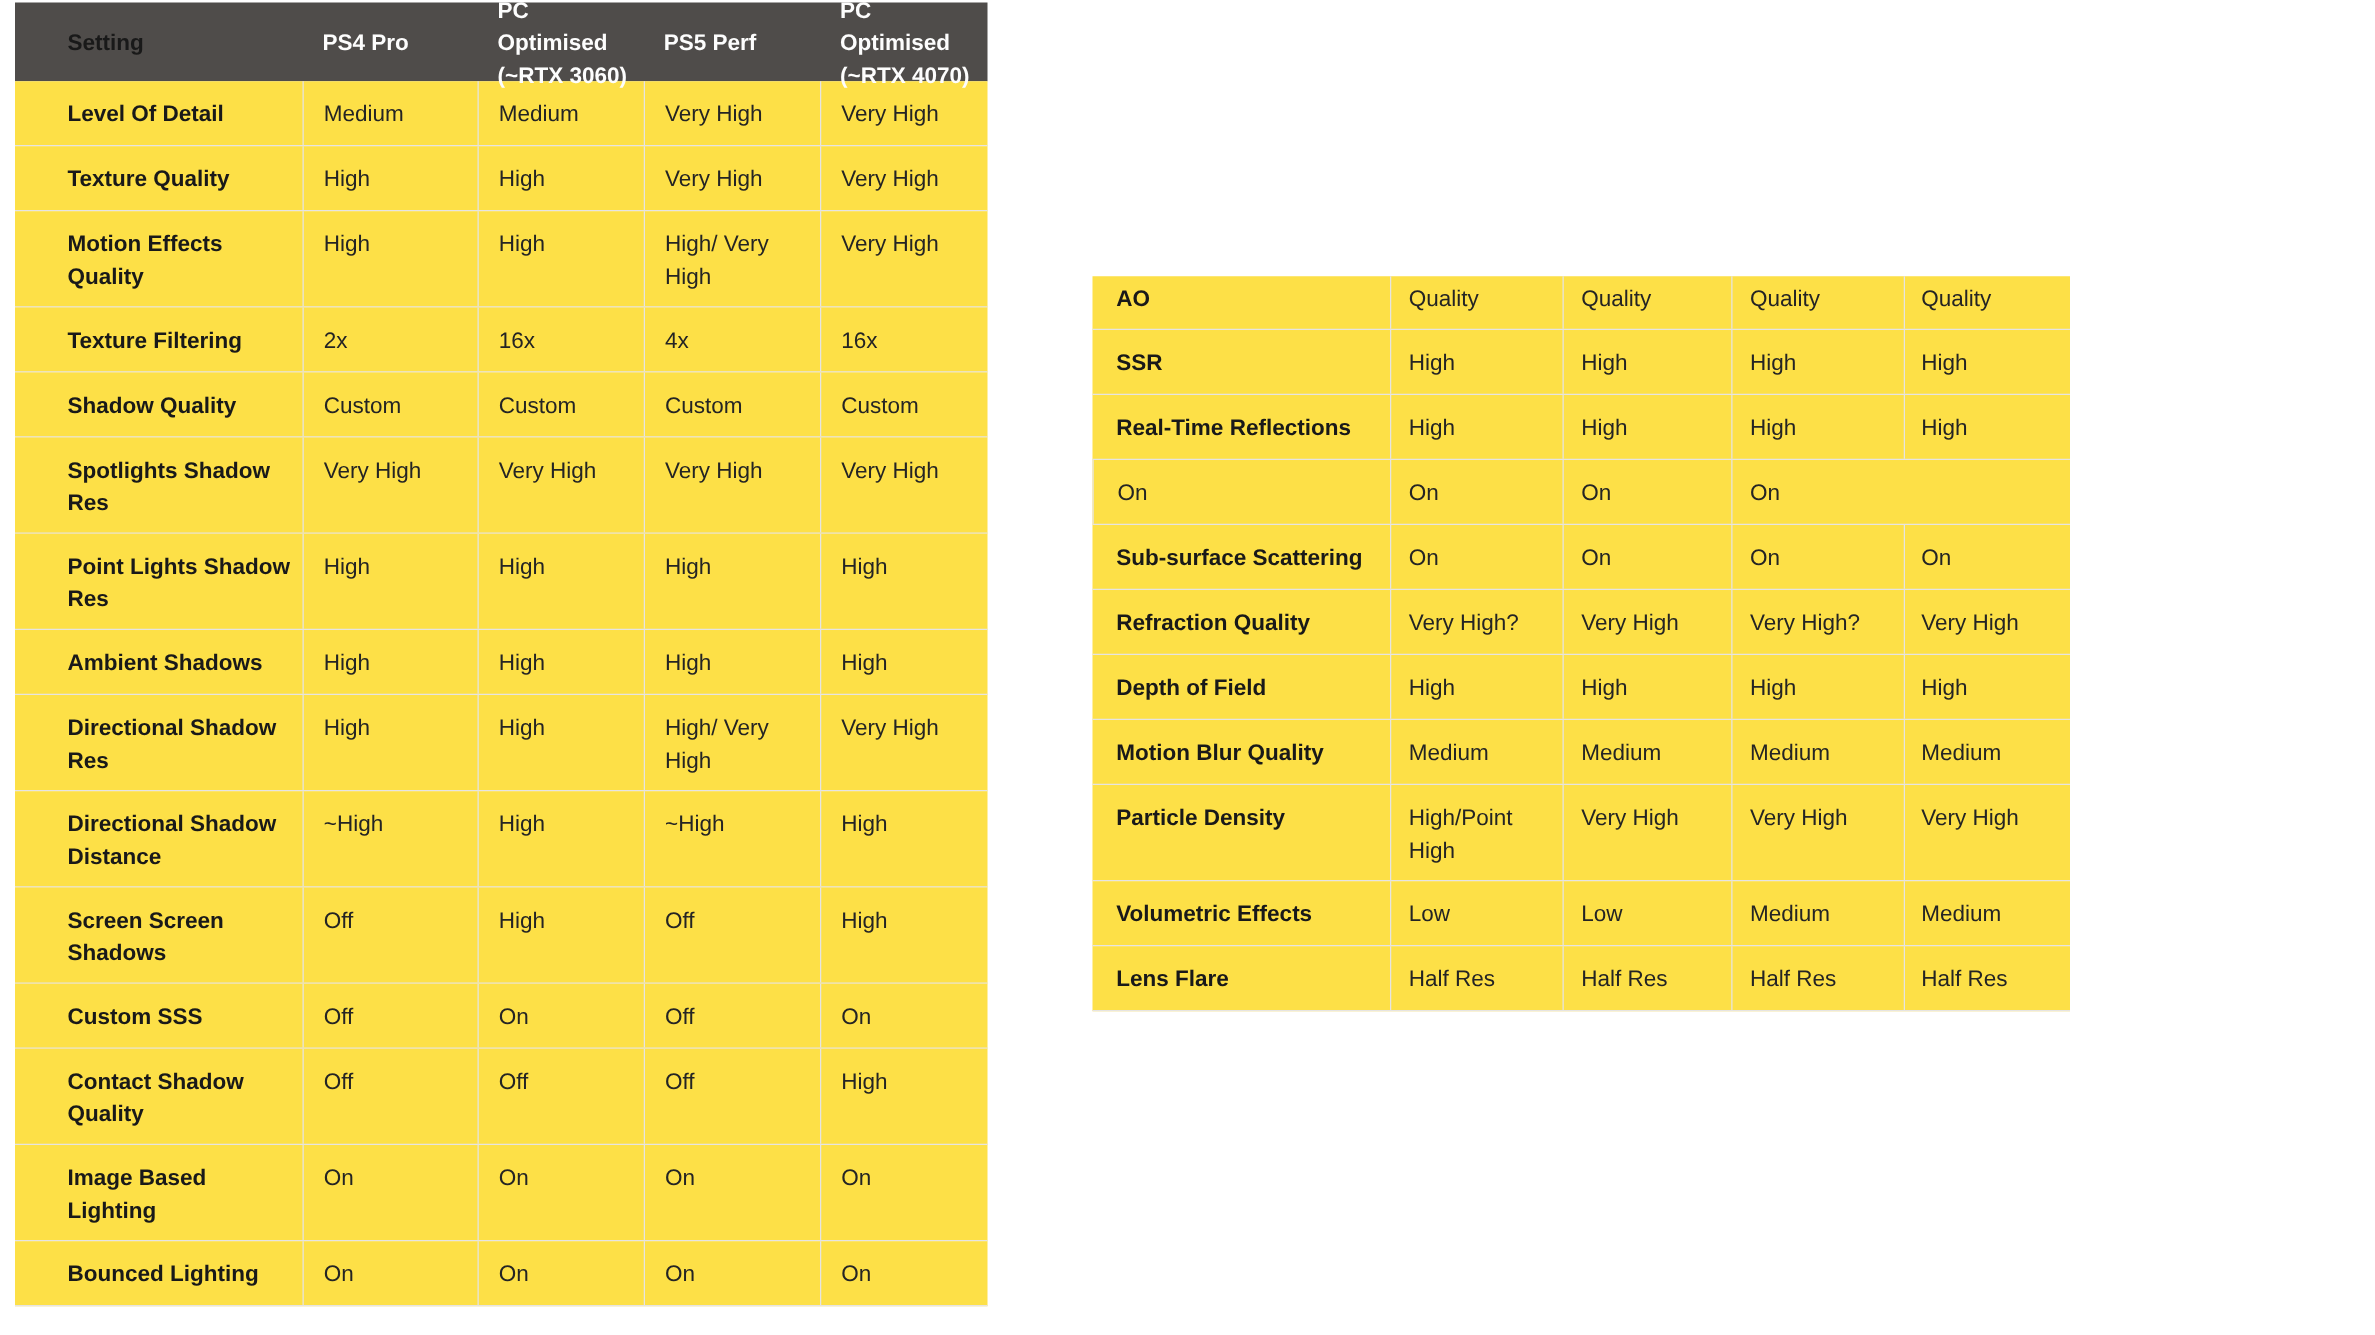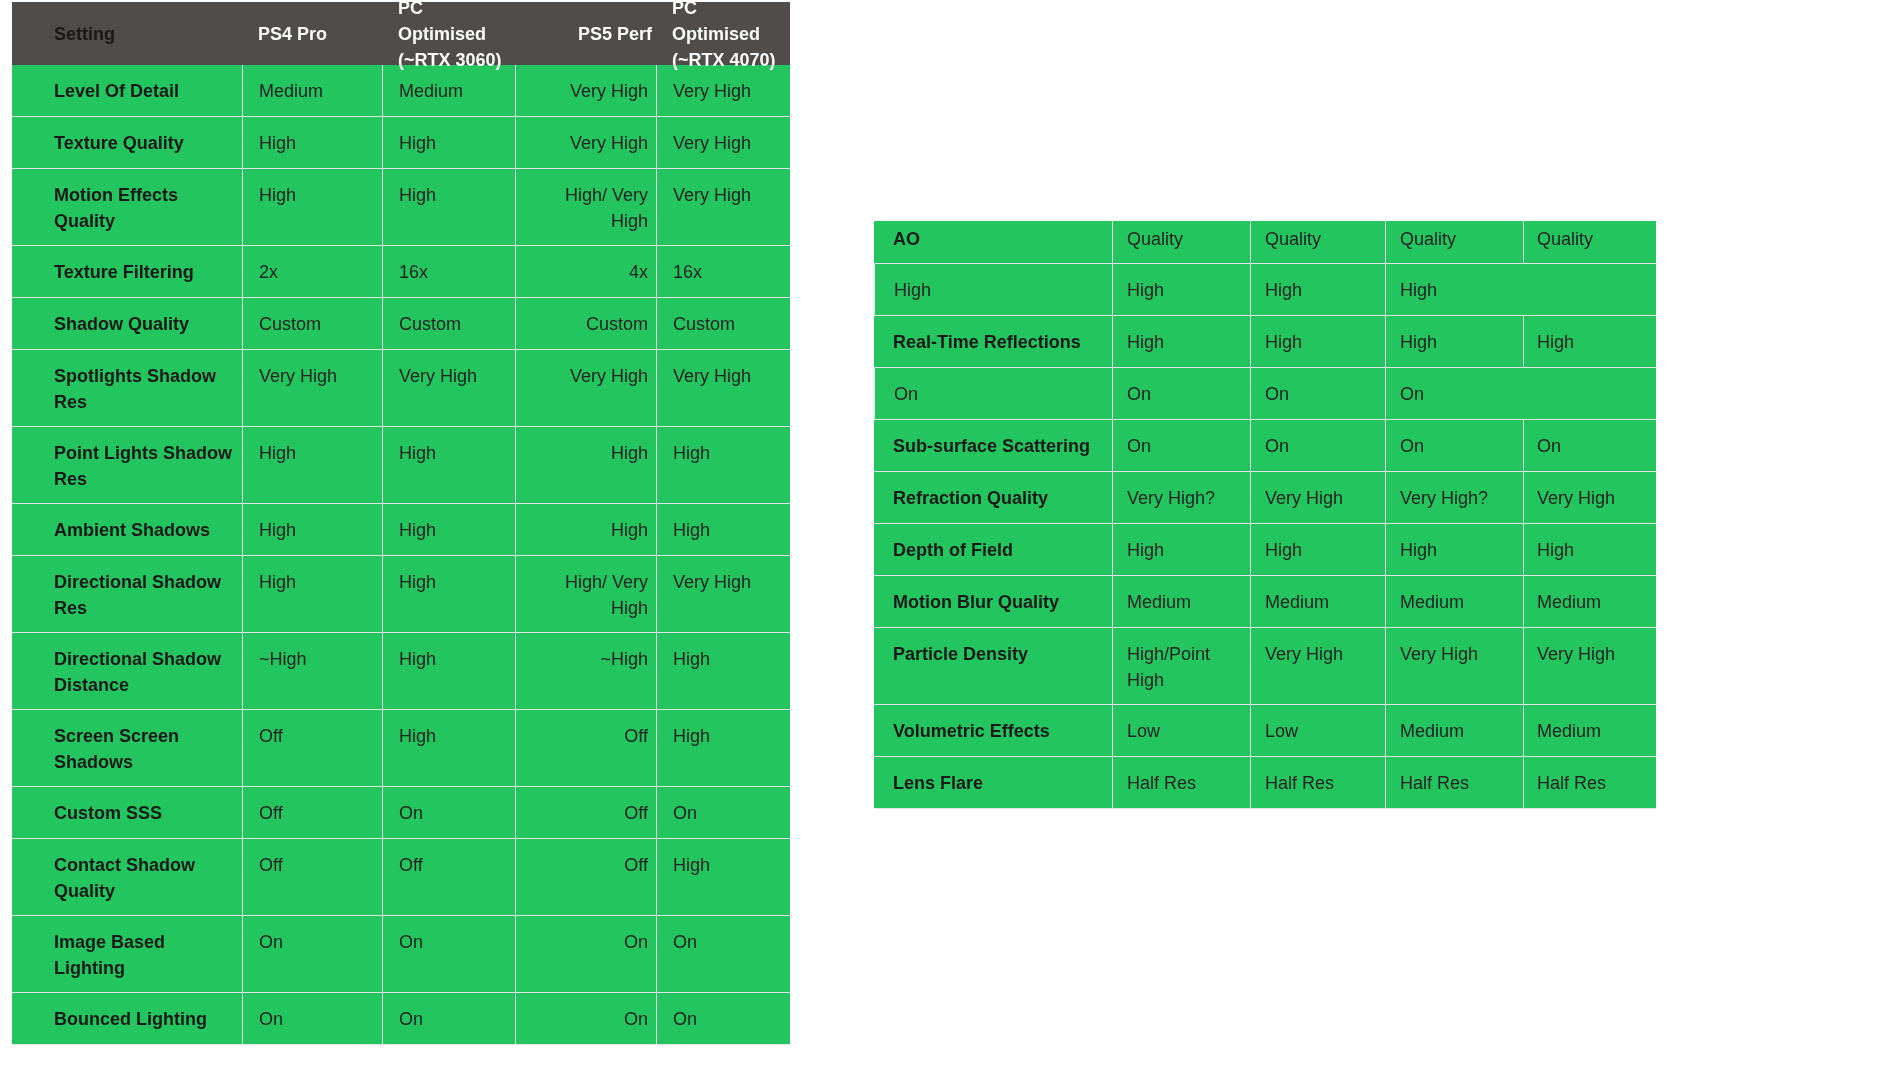--- a/index.html
+++ b/index.html
@@ -13,36 +13,36 @@
   .hdr{
     display:flex;align-items:center;
     background:#4f4c4a;color:#fdfdfd;
     height:63px;font-weight:bold;font-size:18px;line-height:23px;
   }
   .hdr .cell{padding:0 4px 0 16px;color:#fdfdfd;}
   .hdr .cell.lbl{padding-left:14px;}
   .row{
     display:flex;min-height:52px;box-sizing:border-box;
     border-bottom:1px solid #e6e4e2;
-    background:#22c55e;
+    background:#fde047;
   }
   .cell{
     box-sizing:border-box;
     padding:13px 8px 11px 16px;
     font-size:18px;line-height:26px;color:#242424;
   }
   .cell.lbl{font-weight:bold;color:#191919;padding-left:14px;}
   .cell.val{border-left:1px solid #e6e4e2;}
   .hdr .cell.val{border-left:none;}
 
   
   .left .cell:nth-child(1){width:230px;padding-left:42px;}
   .left .cell:nth-child(2){width:140px;}
   .left .cell:nth-child(3){width:133px;}
-  .left .cell:nth-child(4){width:141px;text-align:right;}
+  .left .cell:nth-child(4){width:141px;}
   .left .cell:nth-child(5){width:134px;}
 
   
   .right .cell:nth-child(1){width:238px;padding-left:19px;}
   .right .cell:nth-child(2){width:138px;padding-left:14px;}
   .right .cell:nth-child(3){width:135px;padding-left:14px;}
   .right .cell:nth-child(4){width:138px;padding-left:14px;}
   .right .cell:nth-child(5){width:133px;padding-left:13px;}
 
   
@@ -172,20 +172,21 @@
 <div class="tbl right" style="left:874px;top:221px;width:782px;">
   <div id="right-body">
       <div class="row">
         <div class="cell lbl">AO</div>
         <div class="cell val">Quality</div>
         <div class="cell val">Quality</div>
         <div class="cell val">Quality</div>
         <div class="cell val">Quality</div>
       </div>
       <div class="row">
+        <div class="cell lbl">SSR</div>
         <div class="cell val">High</div>
         <div class="cell val">High</div>
         <div class="cell val">High</div>
         <div class="cell val">High</div>
       </div>
       <div class="row">
         <div class="cell lbl">Real-Time Reflections</div>
         <div class="cell val">High</div>
         <div class="cell val">High</div>
         <div class="cell val">High</div>

